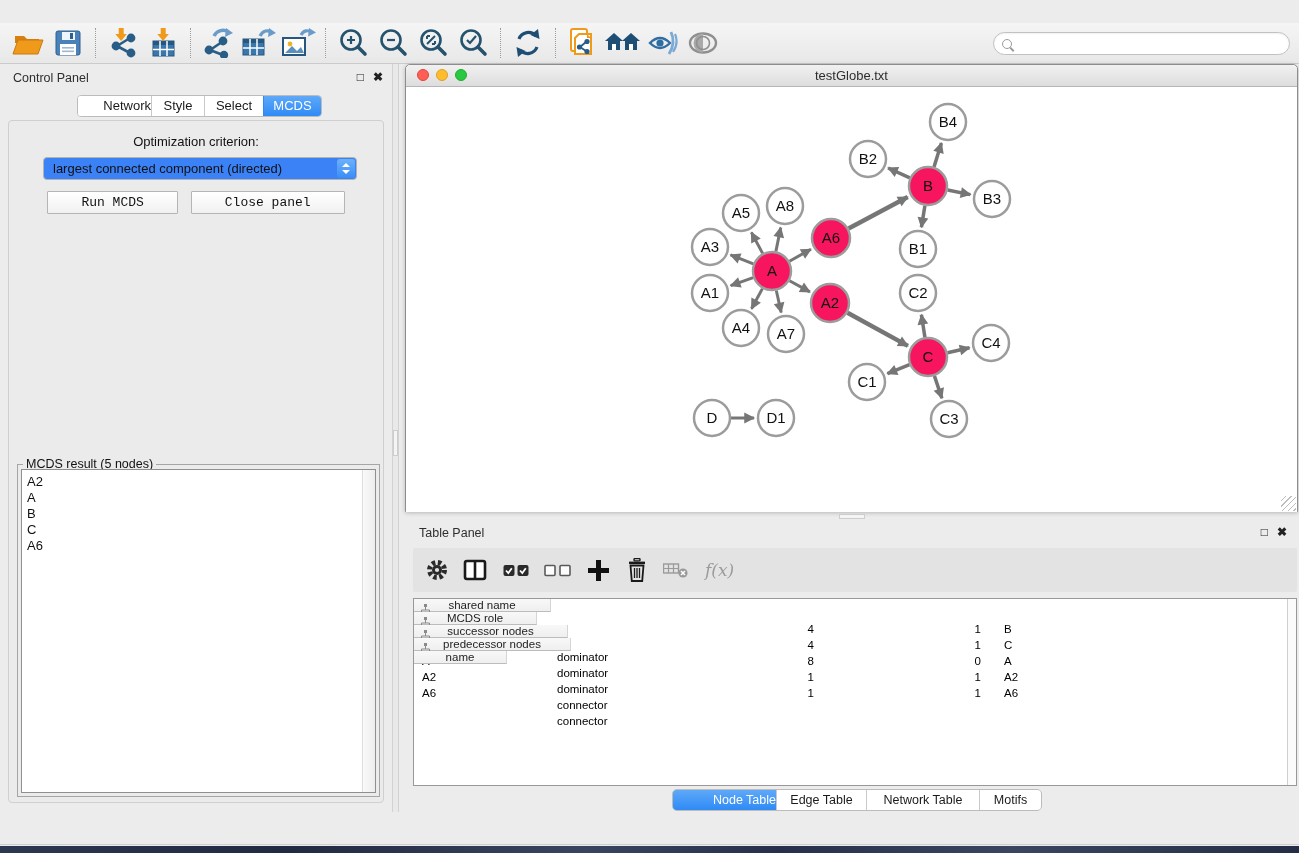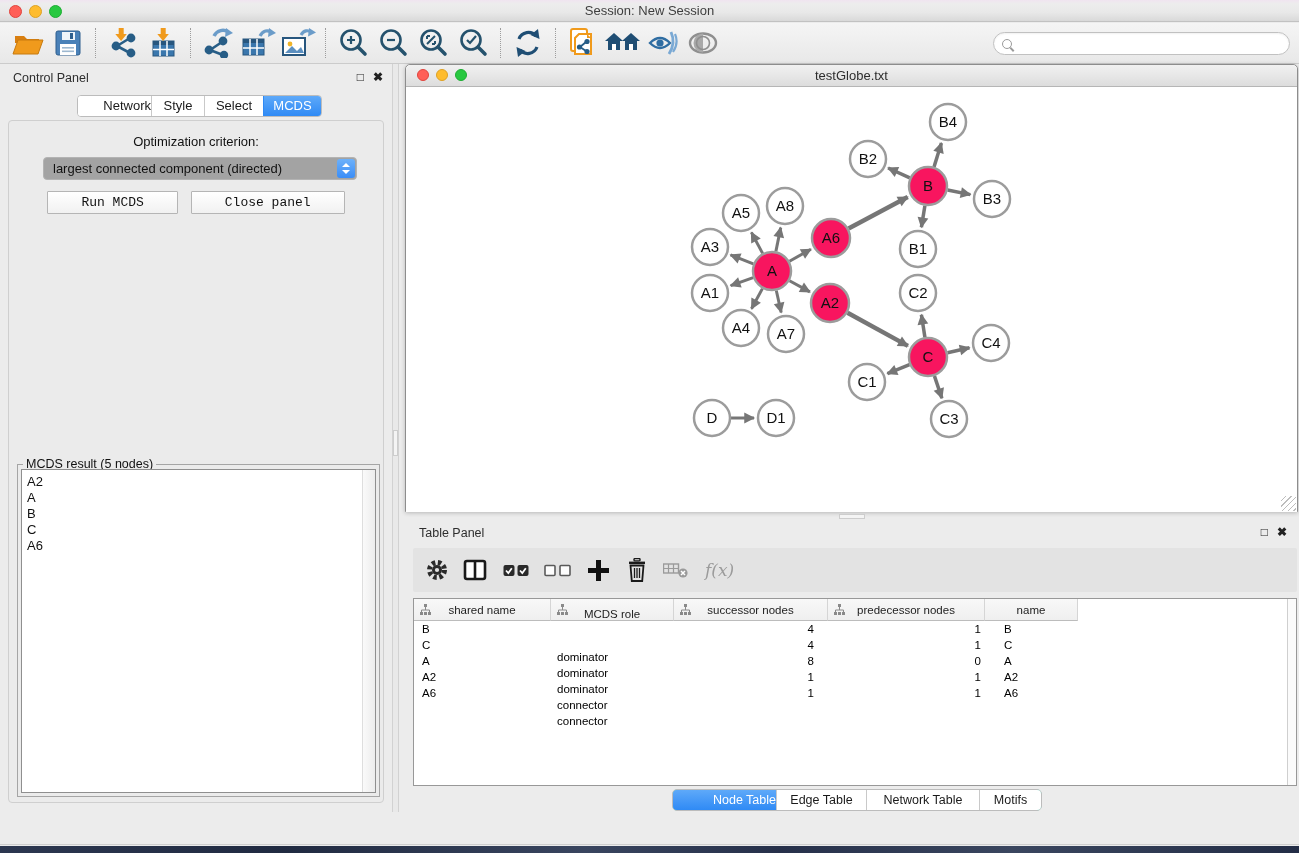--- a/index.html
+++ b/index.html
@@ -45,21 +45,21 @@
     border:1px solid #bcbcbc; border-radius:4px; overflow:hidden; background:#fff; }
   .seg { font-size:13px; color:#1a1a1a; text-align:center; line-height:20px;
     border-left:1px solid #c9c9c9; cursor:pointer; background:#fff; }
   .seg:first-child { border-left:none;text-align:right; }
   .seg.sel { background:linear-gradient(#5ea9f9,#2f8af5); color:#fff; border-left-color:#2f8af5; }
   .cp-inner { position:absolute; left:8px; right:8px; top:56px; bottom:9px;
     background:#ebebeb; border:1px solid #cfcfcf; border-radius:4px; }
   .opt-label { position:absolute; top:13px; width:100%; text-align:center;
     font-size:13px; color:#111; }
   .combo { position:absolute; left:34px; top:36px; width:314px; height:23px;
-    background:#a3a3a3; border:1px solid #b3b3b3; border-radius:4px; font-size:13px;
+    background:#3b82f6; border:1px solid #b3b3b3; border-radius:4px; font-size:13px;
     line-height:21px; padding-left:9px; color:#111; cursor:pointer; }
   .stepper { position:absolute; right:1px; top:1px; width:18px; height:19px;
     background:linear-gradient(#6db1fa,#3a8df7); border-radius:3px; }
   .stepper .up { position:absolute; left:5px; top:4px; width:0; height:0;
     border-left:4px solid transparent; border-right:4px solid transparent;
     border-bottom:4.5px solid #fff; }
   .stepper .dn { position:absolute; left:5px; bottom:4px; width:0; height:0;
     border-left:4px solid transparent; border-right:4px solid transparent;
     border-top:4.5px solid #fff; }
   .cp-btnrow { position:absolute; top:70px; width:100%; display:flex;
@@ -102,21 +102,21 @@
   
   .tpanel { position:absolute; left:0; top:456px; width:900px; height:292px; background:#ececec; }
   .tp-title { position:absolute; left:20px; top:6px; font-size:12.5px; color:#2e2e2e; }
   .ttoolbar { position:absolute; left:14px; right:2px; top:28px; height:44px;
     background:#e3e3e3; border-radius:2px; display:flex; align-items:center; }
   .ticon { background:none; border:none; cursor:pointer; display:flex;
     align-items:center; justify-content:center; height:34px; }
   .fx { font-family:"DejaVu Serif", serif; font-style:italic; font-size:17px; color:#9b9b9b; }
   .ttable { position:absolute; left:14px; right:2px; top:78px; bottom:26px;
     background:#fff; border:1px solid #989898; }
-  .thead { display:flex; height:22px; }
+  .thead { display:flex; height:22px;flex-direction:column; }
   .hcell { background:linear-gradient(#f8f8f8,#efefef); border-right:1px solid #d5d5d5;
     border-bottom:1px solid #bcbcbc; font-size:11.5px; color:#1d1d1d; position:relative;
     display:flex; align-items:center; justify-content:center; }
   .hcell .treeicon { position:absolute; left:6px; top:5px; }
   .c0 { width:137px; } .c1 { width:123px;align-items:flex-end; } .c2 { width:154px; } .c3 { width:157px; } .c4 { width:93px; }
   .trow { display:flex; height:16px; }
   .tcell { font-size:11.5px; color:#000; line-height:16px; white-space:nowrap; }
   .tcell.c0 { padding-left:8px; } .tcell.c1 { padding-left:6px;margin-top:28px; }
   .tcell.c2 { text-align:right; padding-right:14px; }
   .tcell.c3 { text-align:right; padding-right:4px; }
@@ -139,28 +139,20 @@
     font-size:12.5px; color:#111; cursor:pointer; }
   .greendot { width:11px; height:11px; border-radius:50%; background:#1ea23d; }
   .wallpaper { position:absolute; left:0; top:846px; width:1299px; height:7px;
     background:linear-gradient(90deg,#2c3750 0%,#202a41 22%,#39455f 45%,#26304a 60%,#3a465f 78%,#232d46 100%); }
 </style>
 </head>
 <body>
 
 <div class="app">
 
-  <div class="titlebar">
-    <div class="traffic">
-      <span class="tl red"></span>
-      <span class="tl yel"></span>
-      <span class="tl grn"></span>
-    </div>
-    <div class="win-title">Session: New Session</div>
-  </div>
 
   <div class="toolbar">
     <button class="tbtn">
       <svg width="32" height="28" viewBox="0 0 32 28">
         <path d="M3,7 h9 l3,3 h12 v4 H3 Z" fill="#d97f10"></path>
         <path d="M1,25 L6,11 H31 L26,25 Z" fill="#f09a1c" stroke="#c77a0e" stroke-width="1"></path>
       </svg>
     </button>
     <button class="tbtn">
       <svg width="30" height="28" viewBox="0 0 30 28">

